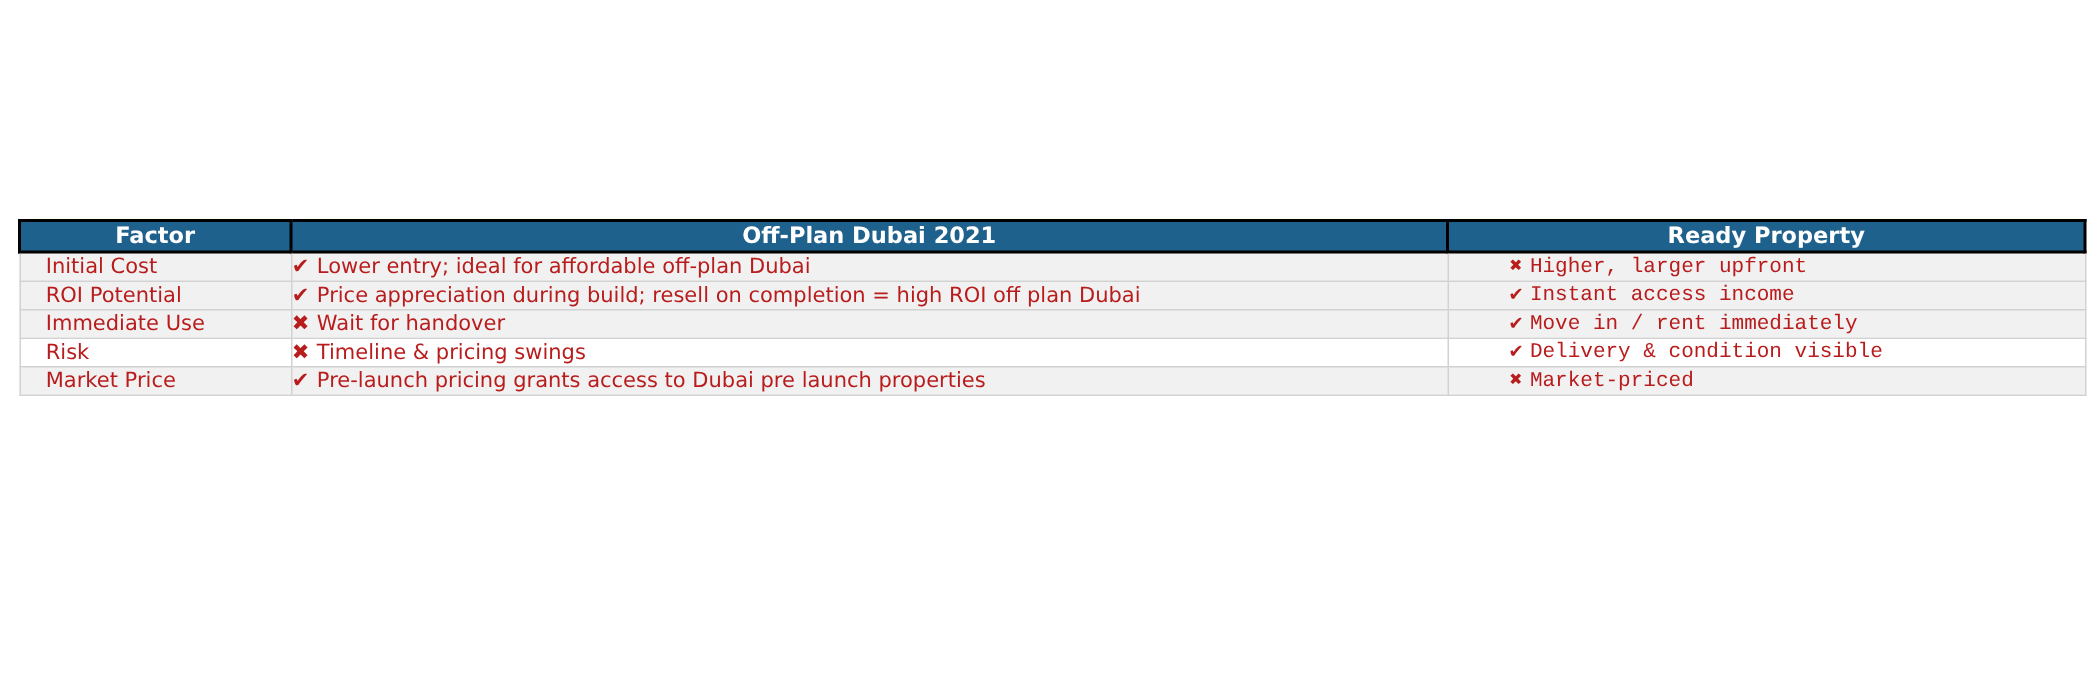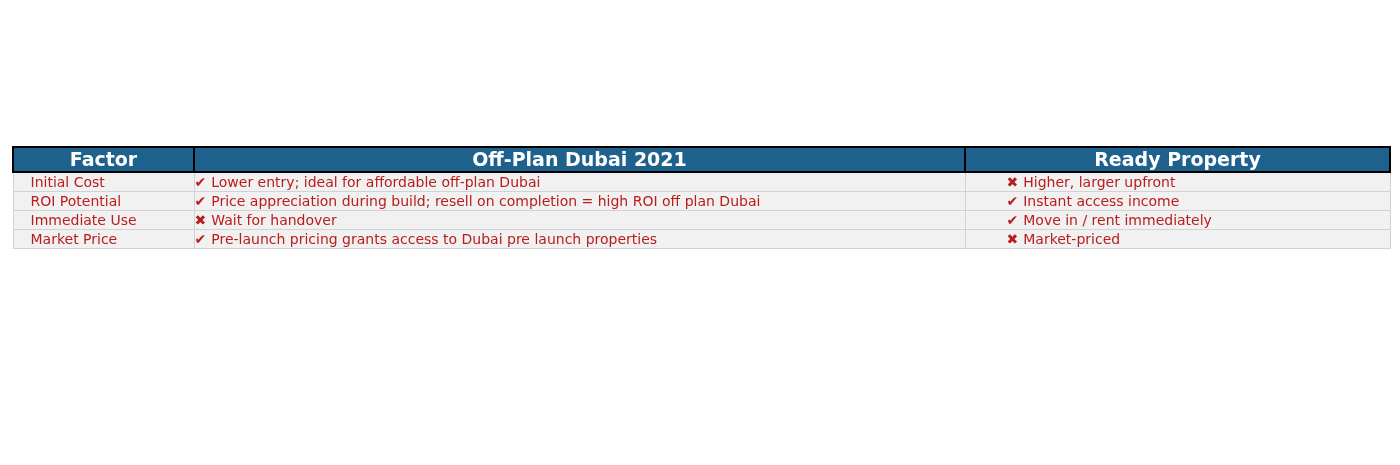--- a/index.html
+++ b/index.html
@@ -19,37 +19,37 @@
     border-collapse: collapse;
     table-layout: fixed;
   }
   col.w1 { width: 181px; }
   col.w2 { width: 771px; }
   col.w3 { width: 425px; }
   th {
     background: #1F618D;
     color: #ffffff;
     font-weight: bold;
-    font-size: 19px;
+    font-size: 15px;
     line-height: 1.1;
     border: 2px solid #000000;
     padding: 1px 16px;
   }
   td {
     font-size: 14px;
     color: #b91c1c;
     border: 1px solid #D2D2D2;
     padding: 0;
     height: 18px;
     line-height: 18px;
     white-space: nowrap;
   }
   td.c1 { padding-left: 17px; }
   td.c2 { }
-  td.c3 { padding-left: 41px; }
+  td.c3 { padding-left: 41px; font-family: Liberation Mono, monospace; }
   tr.odd td  { background: #F1F1F1; }
   tr.even td { background: #FFFFFF; }
   .glyph { margin-right: 5px; }
 </style>
 </head>
 <body>
 
 <div class="canvas">
   <table class="cmp">
     <colgroup>
@@ -73,20 +73,25 @@
       <tr class="odd">
         <td class="c1"><span>ROI Potential</span></td>
         <td class="c2"><span class="glyph">✔</span><span>Price appreciation during build; resell on completion = high ROI off plan Dubai</span></td>
         <td class="c3"><span class="glyph">✔</span><span>Instant access income</span></td>
       </tr>
       <tr class="odd">
         <td class="c1"><span>Immediate Use</span></td>
         <td class="c2"><span class="glyph">✖</span><span>Wait for handover</span></td>
         <td class="c3"><span class="glyph">✔</span><span>Move in / rent immediately</span></td>
       </tr>
+      <tr class="even">
+        <td class="c1"><span>Risk</span></td>
+        <td class="c2"><span class="glyph">✖</span><span>Timeline &amp; pricing swings</span></td>
+        <td class="c3"><span class="glyph">✔</span><span>Delivery &amp; condition visible</span></td>
+      </tr>
       <tr class="odd">
         <td class="c1"><span>Market Price</span></td>
         <td class="c2"><span class="glyph">✔</span><span>Pre-launch pricing grants access to Dubai pre launch properties</span></td>
         <td class="c3"><span class="glyph">✖</span><span>Market-priced</span></td>
       </tr>
     </tbody>
   </table>
 </div>
 
 </body></html>

